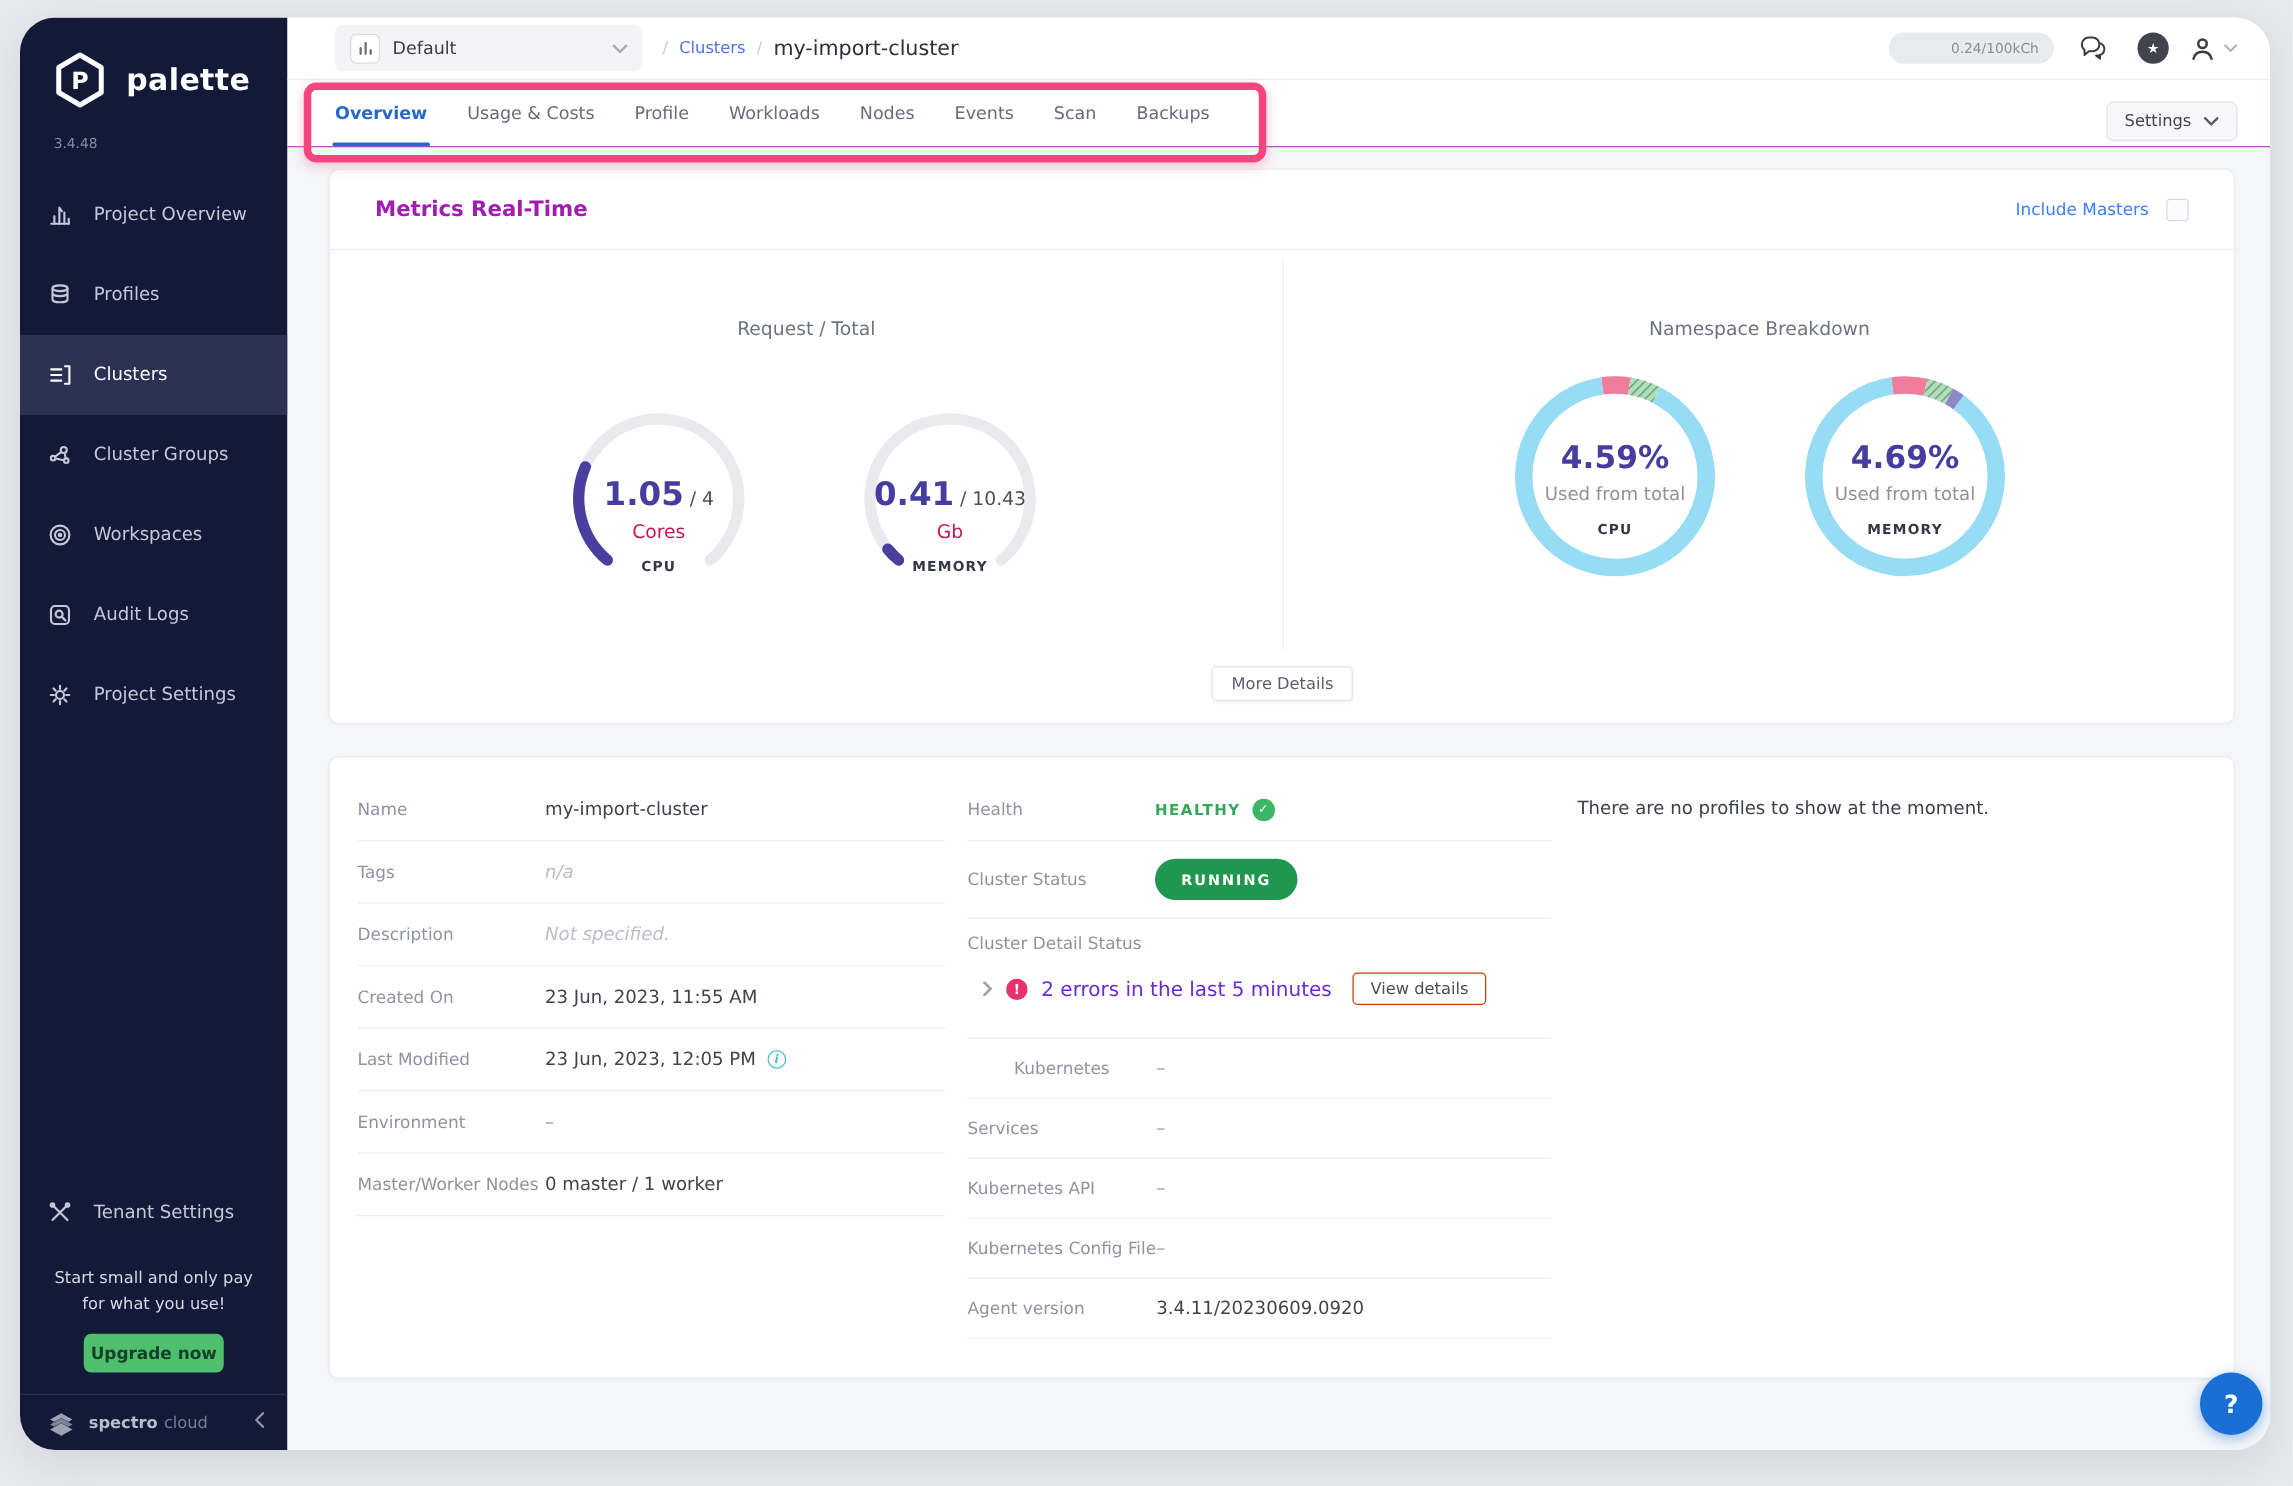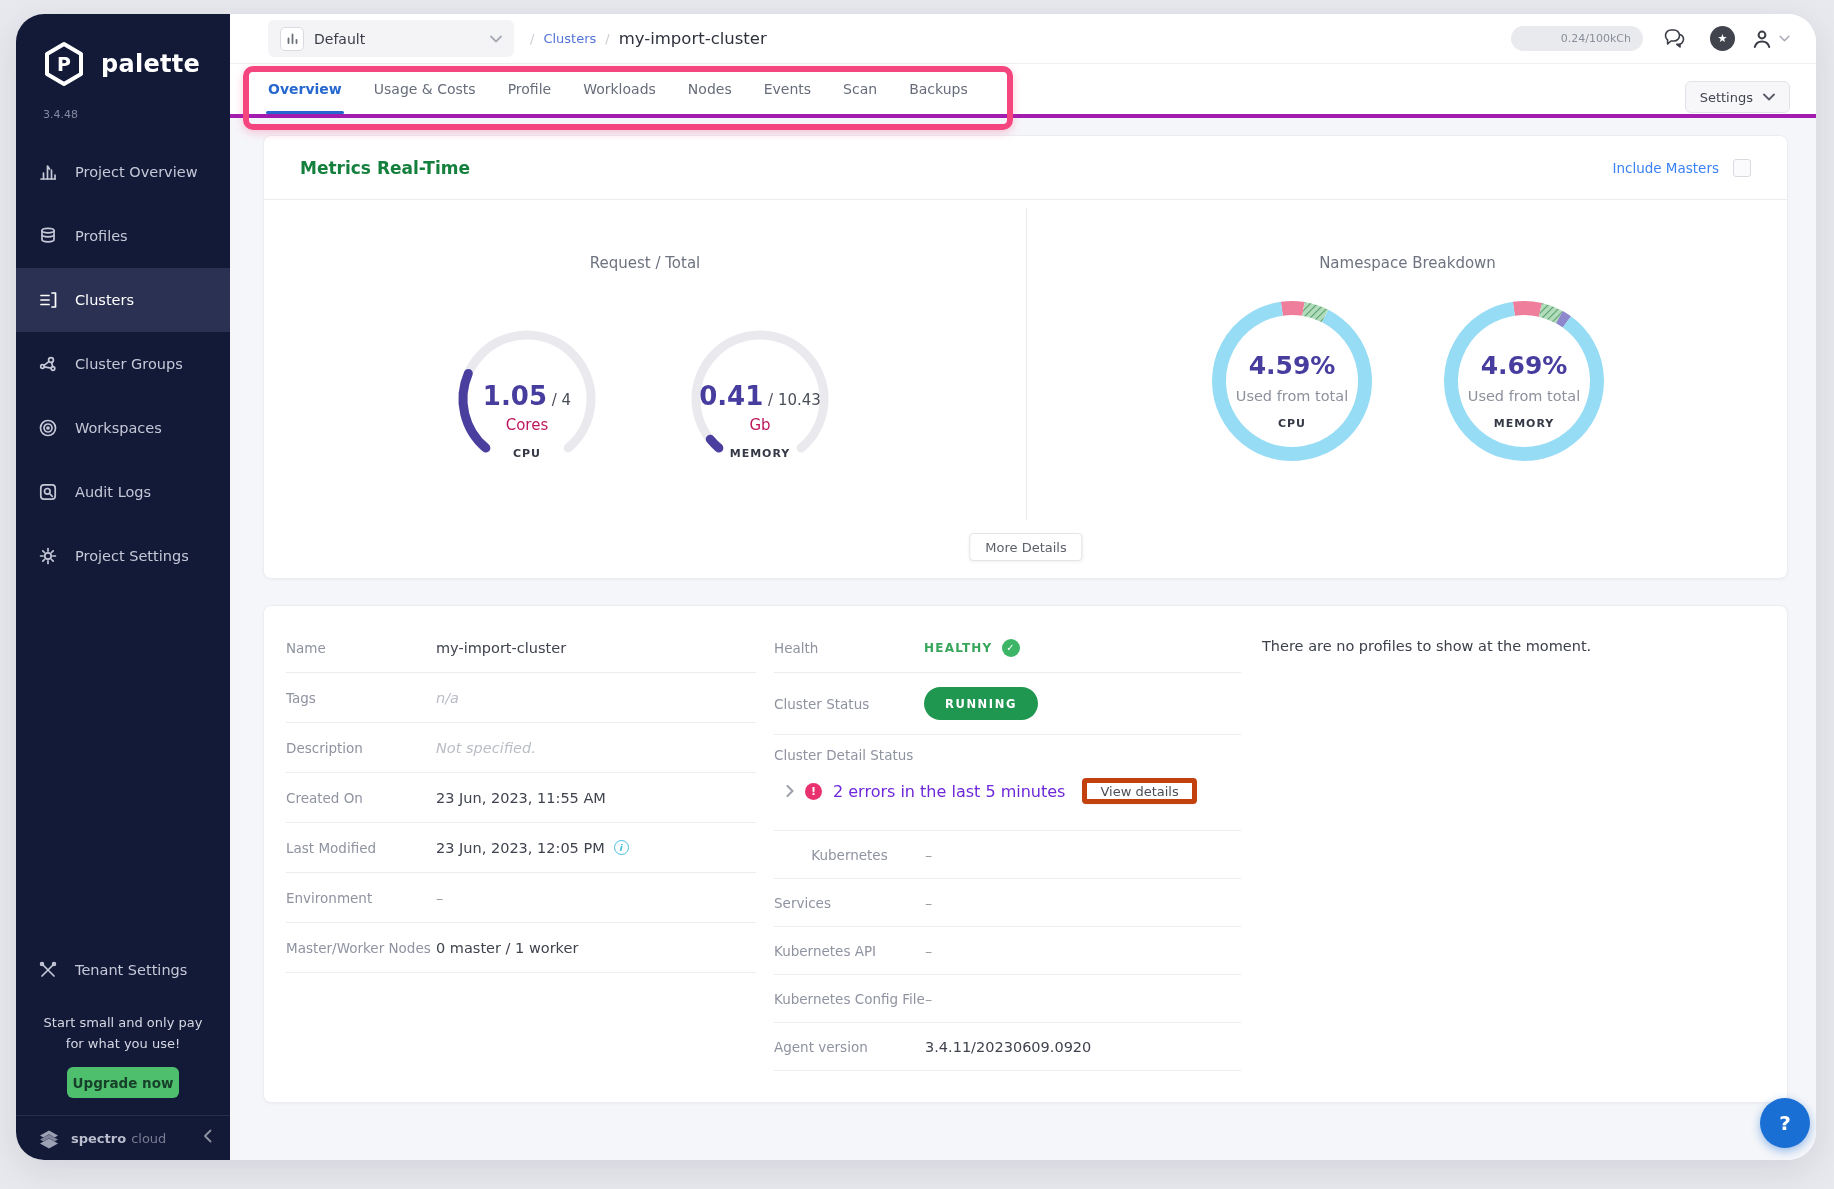--- a/index.html
+++ b/index.html
@@ -49,42 +49,42 @@
   .tb-right { margin-left:auto; display:flex; align-items:center; }
   .usage-pill { width:132px; height:25px; border-radius:13px; background:#e9eaee;
     display:flex; align-items:center; justify-content:flex-end; padding:0 12px;
     font-size:11px; color:#8a8e99; }
   .tb-ico { margin-left:20px; cursor:pointer; display:flex; align-items:center; }
   .star-circle { width:25px; height:25px; border-radius:50%; background:#41444d; color:#fff;
     display:flex; align-items:center; justify-content:center; font-size:11px; }
   .star-circle::before { content:"★"; }
 
   .tabrow { position:absolute; left:0; top:50px; right:0; height:54px; background:#fff;
-    border-bottom:4px solid #a21caf; display:flex; align-items:stretch; padding-left:38px; gap:32px; }
+    border-bottom:1px solid #a21caf; display:flex; align-items:stretch; padding-left:38px; gap:32px; }
   .tab { display:flex; align-items:center; font-size:14px; color:#666c79; position:relative; cursor:pointer; white-space:nowrap; }
   .tab.active { color:#2668cf; font-weight:600; }
   .tab.active::after { content:""; position:absolute; left:-2px; right:-2px; bottom:0; height:3px;
     background:#2668cf; border-radius:2px; }
   .settings-btn { position:absolute; right:26px; top:17px; height:32px; padding:0 14px;
     background:#f7f7f9; border:1px solid #e2e3e8; border-radius:6px; display:flex; align-items:center;
     gap:10px; font-size:13px; color:#41454f; cursor:pointer; font-family:inherit; }
 
   .annotation { position:absolute; left:227px; top:52px; width:770px; height:64px;
     border:6px solid #f5457e; border-radius:10px; z-index:40; pointer-events:none;
     box-shadow:0 3px 9px rgba(245,69,126,.28); }
 
   .content { position:absolute; left:0; top:104px; right:0; bottom:0; background:#f5f6f9; }
   .card { position:absolute; background:#fff; border:1px solid #ecedf2; border-radius:8px;
     box-shadow:0 1px 3px rgba(25,30,60,.04); }
   .card-metrics { left:33px; top:17px; width:1525px; height:444px; }
   .card-details { left:33px; top:487px; width:1525px; height:498px; }
 
   .card-header { height:64px; display:flex; align-items:center; justify-content:space-between;
     padding:0 36px; border-bottom:1px solid #ededf1; }
-  .card-title { font-size:17px; font-weight:600; color:#15803d; }
+  .card-title { font-size:17px; font-weight:600; color:#a21caf; }
   .inc-masters { display:flex; align-items:center; gap:14px; font-size:13.5px; color:#3b82f6; }
   .cbx { width:18px; height:18px; border:1.5px solid #dadbe1; border-radius:3px; background:#fbfbfd; cursor:pointer; }
 
   .metrics-body { position:absolute; left:0; top:64px; right:0; bottom:0; }
   .v-divider { position:absolute; left:762px; top:8px; height:312px; width:1px; background:#ececf0; }
   .half-title { position:absolute; top:54px; text-align:center; font-size:15px; color:#6e7380; }
   .rt-title { left:0; width:762px; }
   .nb-title { left:762px; width:763px; }
 
   .gauge { position:absolute; width:150px; height:150px; }
@@ -135,21 +135,21 @@
     border-radius:18px; background:#1f9750; color:#fff; font-size:11.5px; font-weight:700;
     letter-spacing:1.6px; cursor:pointer; }
   .cds-block { min-height:96px; border-bottom:1px solid #ededf1; padding-top:12px; }
   .cds-label { font-size:13.5px; color:#8f93a0; }
   .err-row { display:flex; align-items:center; gap:11px; margin-top:15px; padding-left:12px; }
   .err-chev { stroke:#9ba0ab; fill:none; stroke-width:2; stroke-linecap:round; }
   .errb { width:17px; height:17px; border-radius:50%; background:#e8316e; color:#fff; font-size:11px;
     font-weight:700; display:inline-flex; align-items:center; justify-content:center; flex:0 0 17px; }
   .errb::before { content:"!"; }
   .err-text { font-size:16px; color:#6d28d9; font-weight:400; }
-  .view-details { margin-left:6px; height:26px; padding:0 13px; background:#fff; border:5px solid #c2410c;
+  .view-details { margin-left:6px; height:26px; padding:0 13px; background:#fff; border:1px solid #c2410c;
     border-radius:4px; font-size:13px; color:#4a4e58; font-family:inherit; cursor:pointer;
     box-shadow:0 1px 2px rgba(0,0,0,.05); }
   .no-profiles { font-size:14.5px; color:#3c404b; }
 
   .help { position:absolute; right:6px; bottom:12px; width:50px; height:50px; border-radius:50%;
     background:#1a6fd4; color:#fff; display:flex; align-items:center; justify-content:center;
     font-size:20px; font-weight:700; box-shadow:0 3px 10px rgba(26,111,212,.45); z-index:60; cursor:pointer; }
   .help::before { content:"?"; }
 </style>
 </head>

